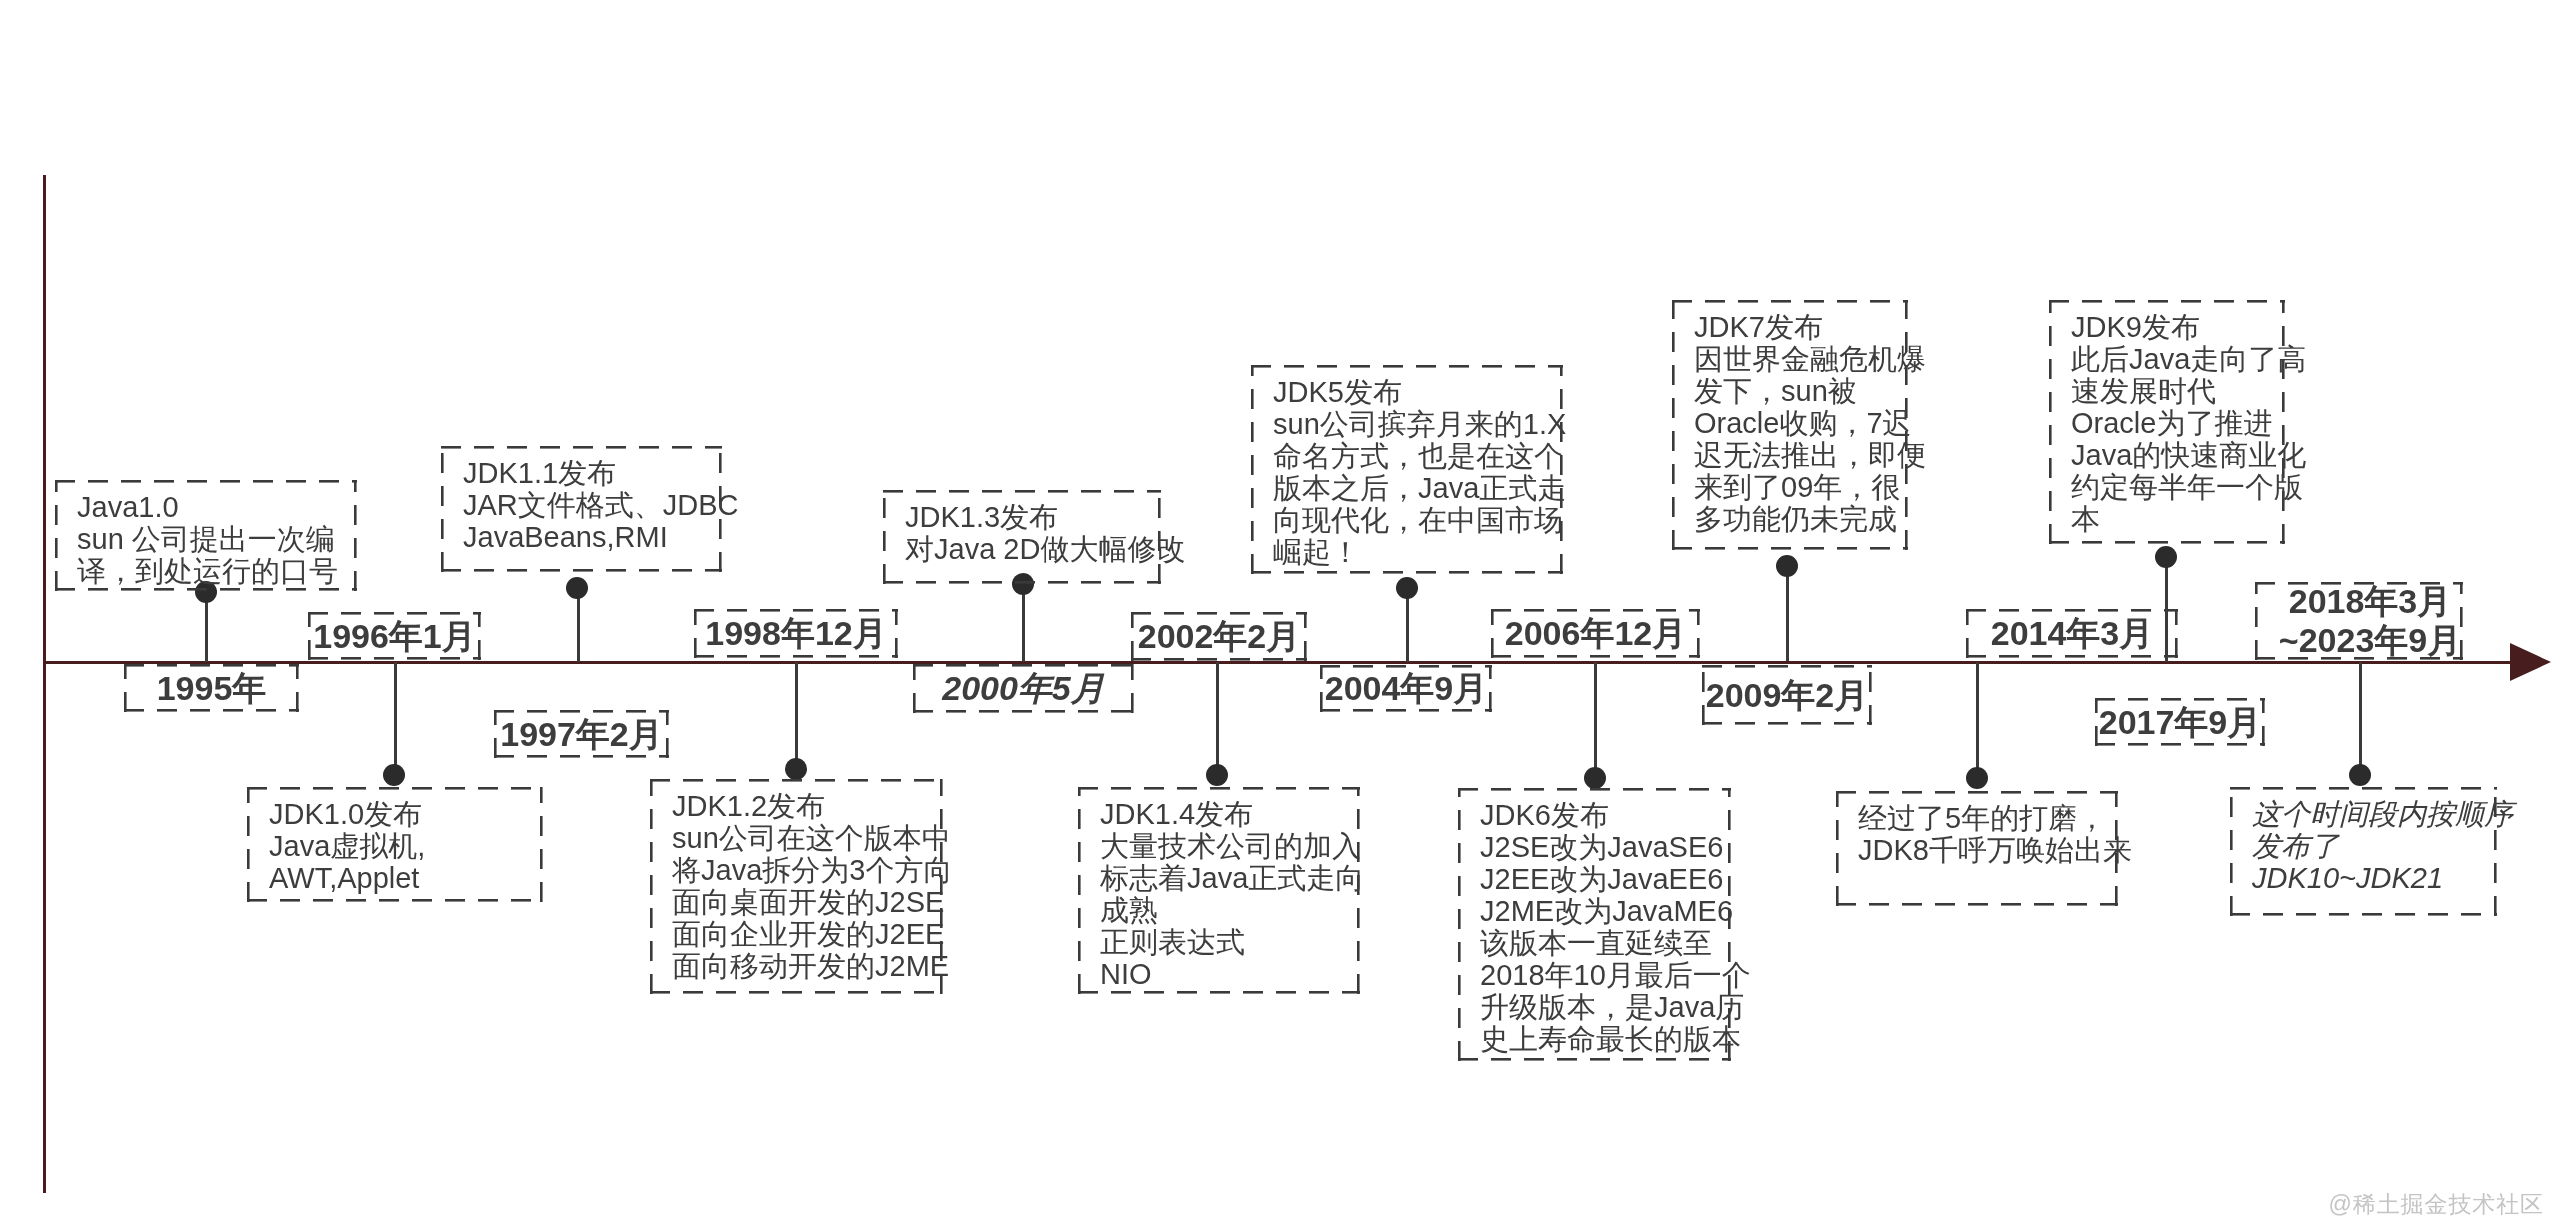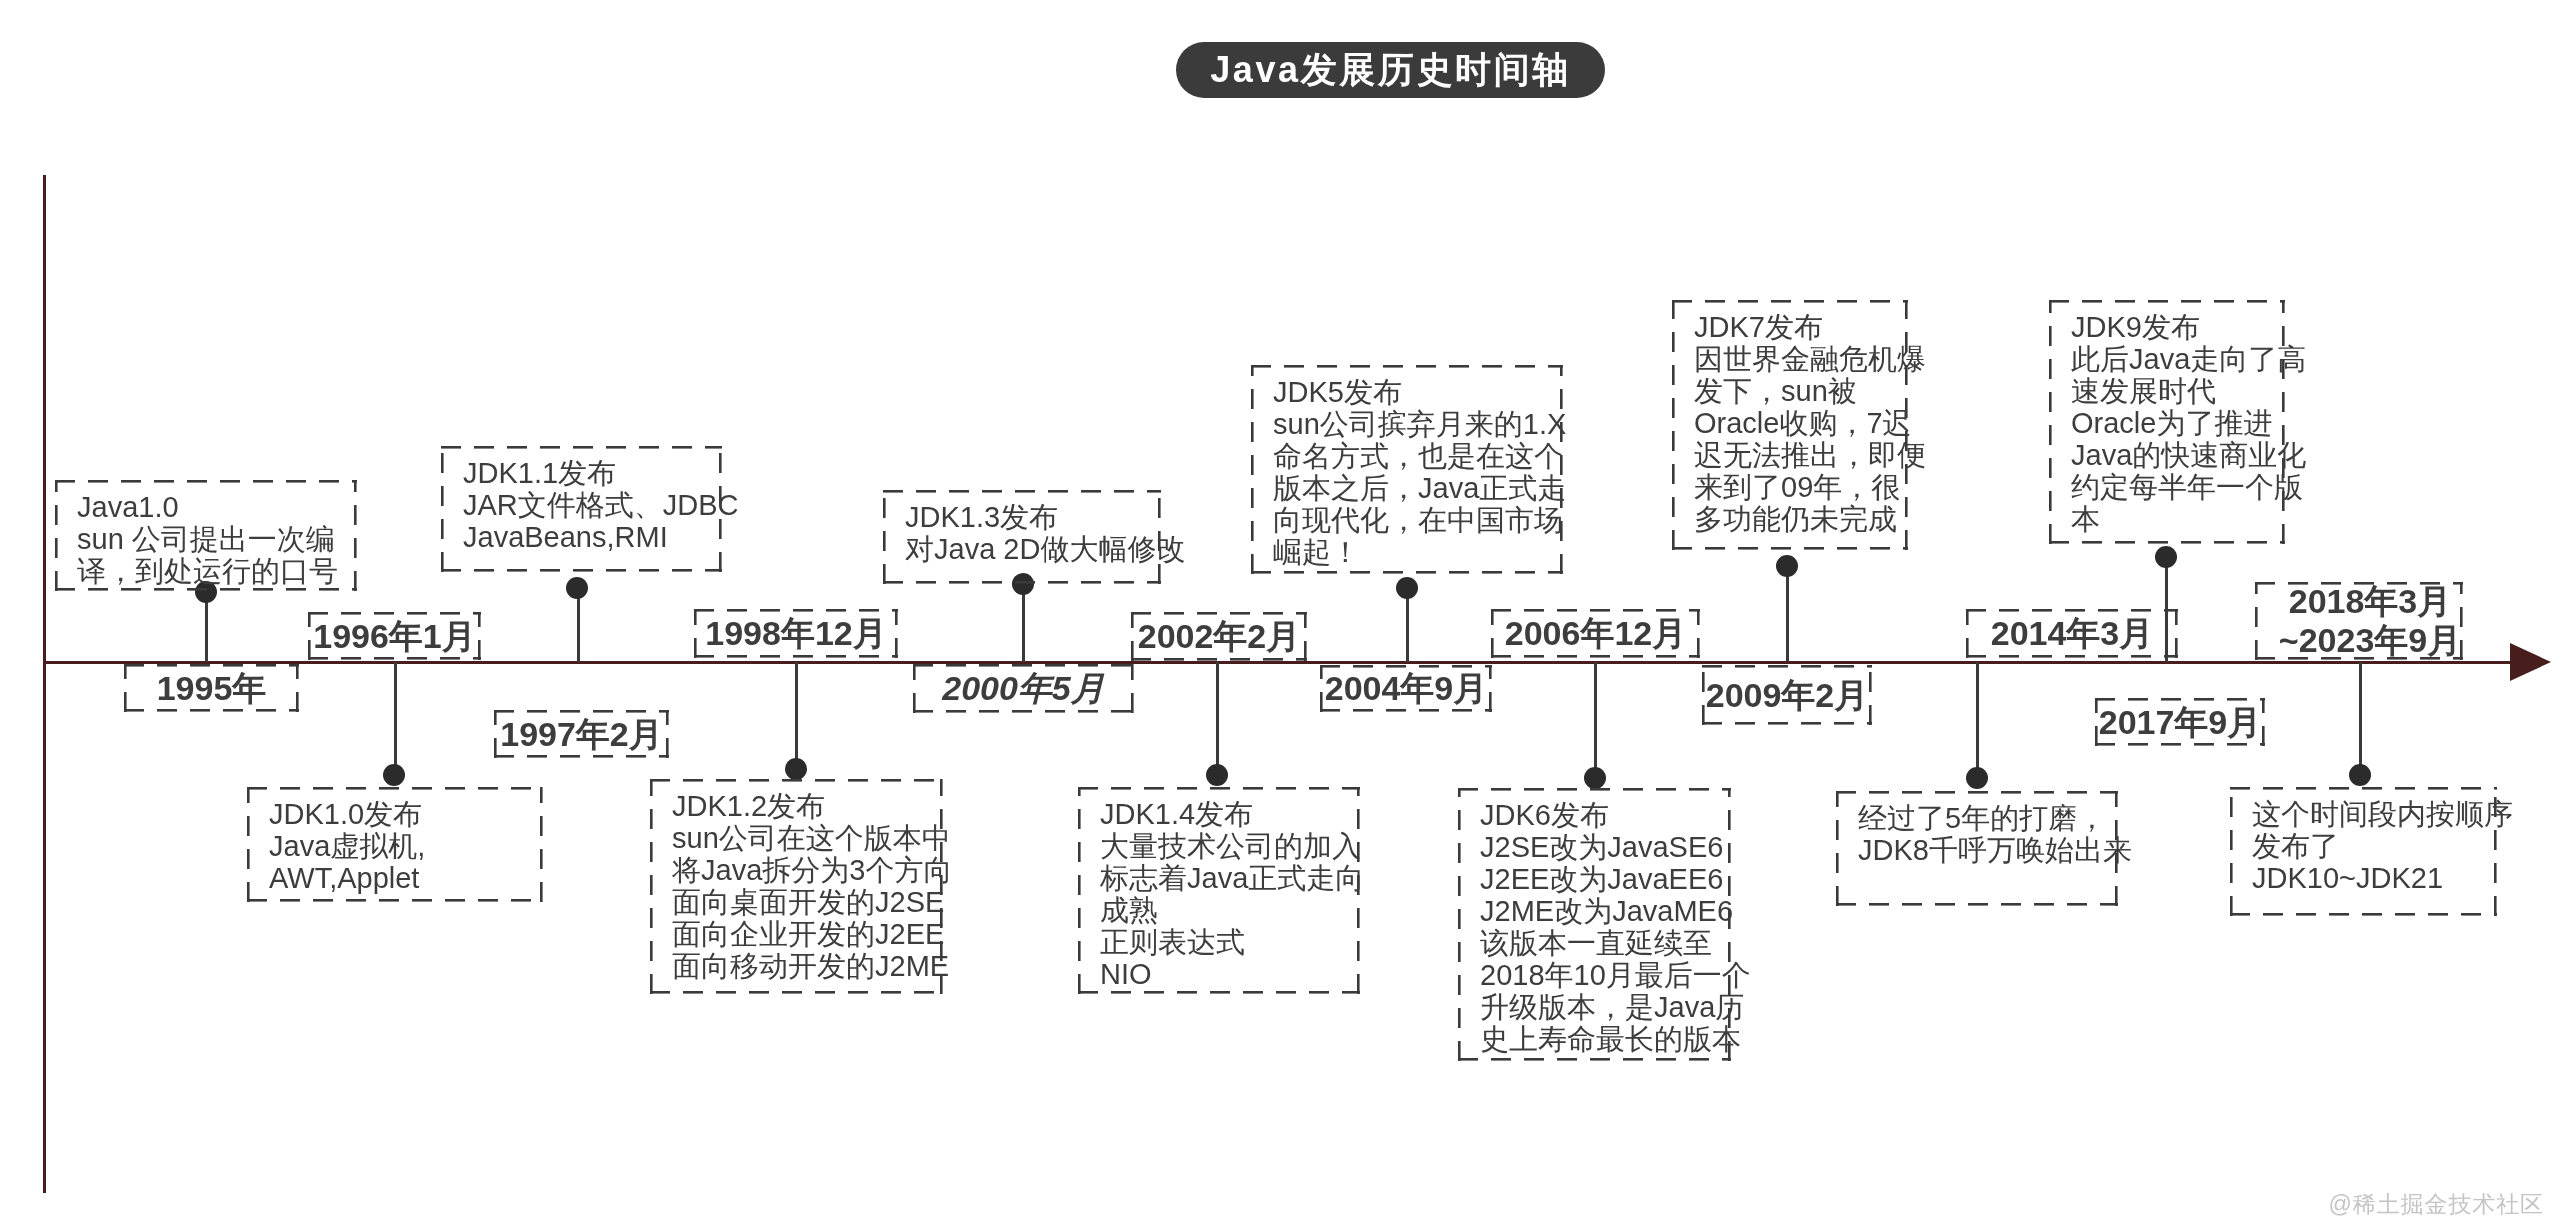--- a/index.html
+++ b/index.html
@@ -36,21 +36,20 @@
   .date-box.multiline{align-items:center;padding-left:22px;}
   .connector{position:absolute;width:2.6px;background:var(--cc);}
   .dot{position:absolute;width:22px;height:22px;border-radius:50%;background:var(--dc);}
 
   .watermark{position:absolute;color:var(--wc);font-size:23px;letter-spacing:0.9px;}
 </style>
 </head>
 <body>
 
 <div id="canvas">
-  <div class="title-pill" id="title-pill" style="left: 1176px; top: 42px; width: 429px; height: 56px;">Java发展历史时间轴</div>
   <div class="left-bar" id="left-bar" style="left: 43px; top: 175px; width: 2.6px; height: 1018px;"></div>
   <div class="timeline-line" id="timeline-line" style="left: 43px; top: 661px; width: 2469px; height: 2.6px;"></div>
   <div class="timeline-arrow" id="timeline-arrow" style="left: 2510px; top: 643px;"></div>
   <div class="watermark" id="watermark" style="right: 32px; bottom: 8.5px;">@稀土掘金技术社区</div>
 
   <div class="event">
     <div class="connector" style="left: 205px; top: 592px; width: 2.6px; height: 70px;"></div>
     <div class="dot" style="left: 195px; top: 581px;"></div>
     <div class="date-box dashed" style="left: 124px; top: 664px; width: 175px; height: 48px;">
         <div>1995年</div>
@@ -212,20 +211,20 @@
       </div>
   </div>
 
   <div class="event">
     <div class="connector" style="left: 2359px; top: 662px; width: 2.6px; height: 113px;"></div>
     <div class="dot" style="left: 2349px; top: 764px;"></div>
     <div class="date-box dashed multiline" style="left: 2255px; top: 582px; width: 208px; height: 78px;">
         <div>2018年3月</div>
         <div>~2023年9月</div>
       </div>
-    <div class="desc-box dashed" style="left: 2230px; top: 787px; width: 267px; height: 129px;">
+    <div class="desc-box dashed" style="left: 2230px; top: 787px; width: 267px; height: 129px; font-style: italic;">
         <div>这个时间段内按顺序</div>
         <div>发布了</div>
         <div>JDK10~JDK21</div>
       </div>
   </div>
 </div>
 
 
 </body></html>

